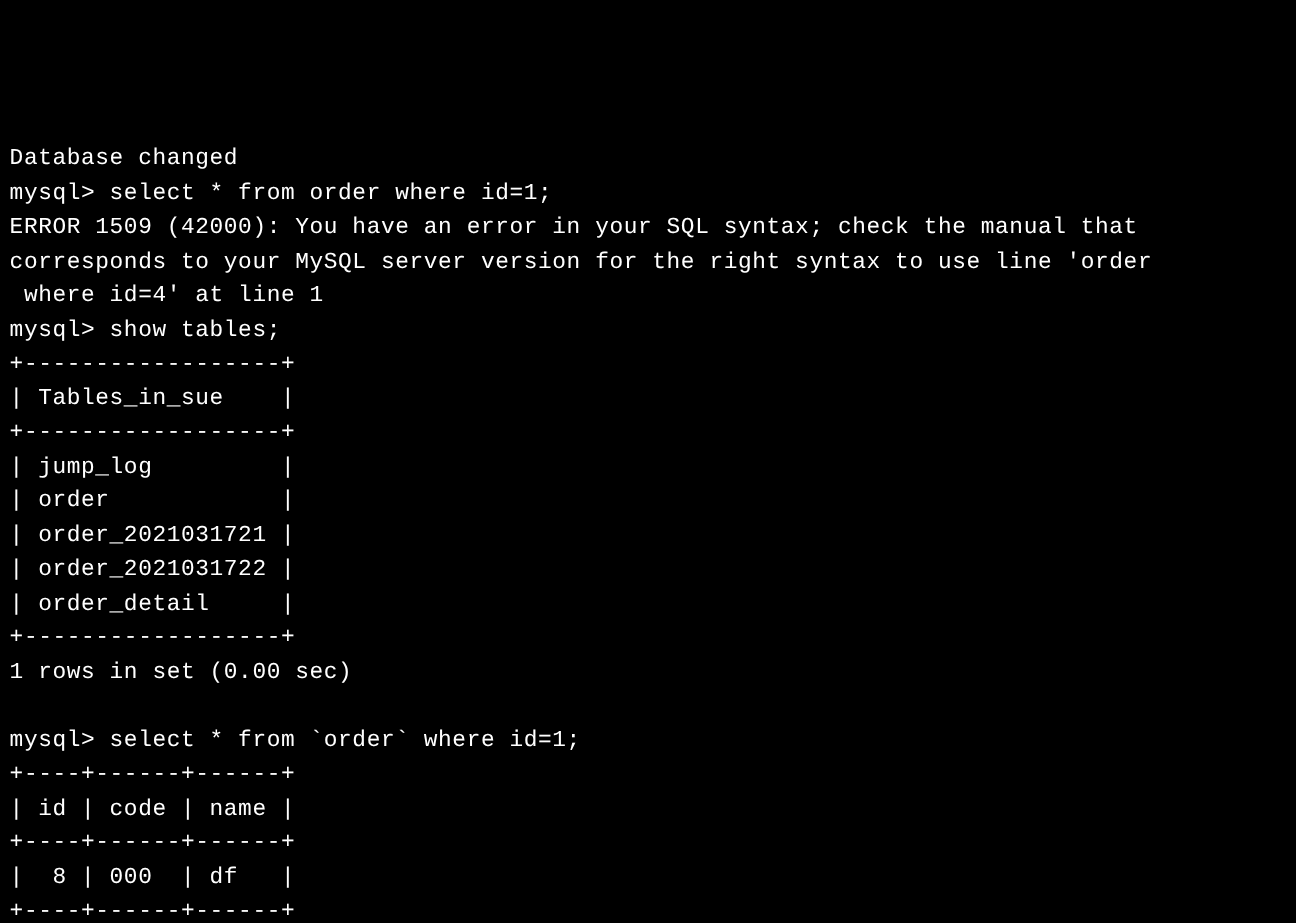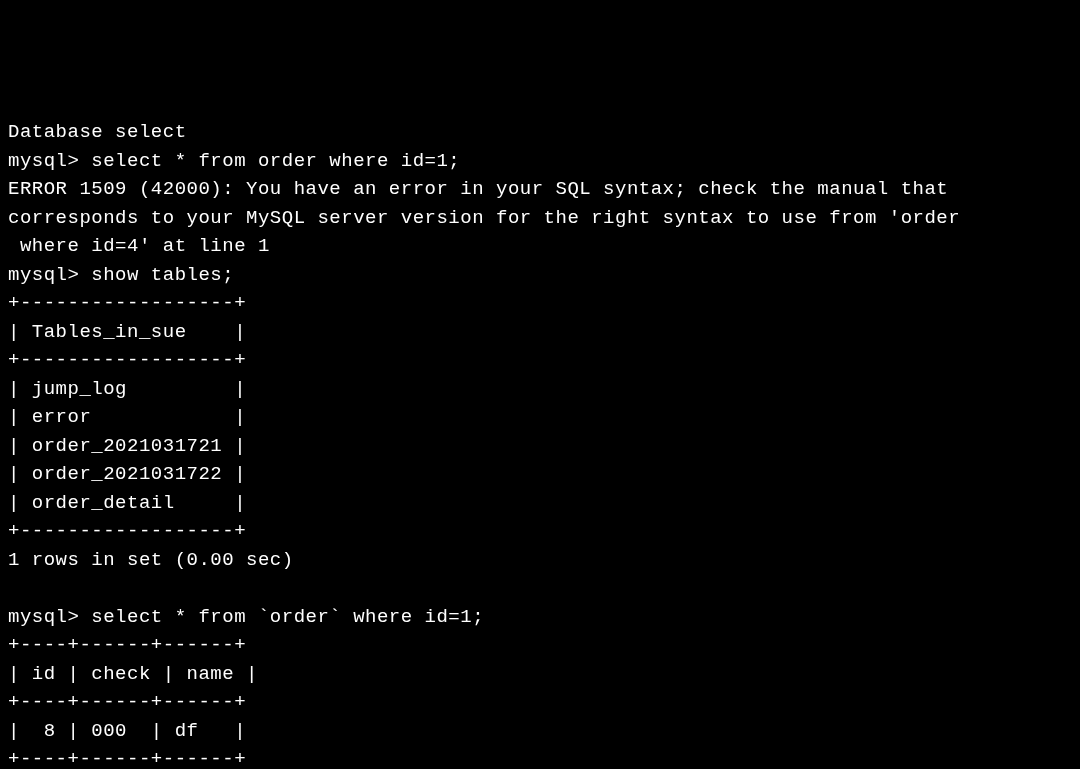--- a/index.html
+++ b/index.html
@@ -22,39 +22,39 @@
     }
     .terminal {
       white-space: pre;
     }
   </style>
 </head>
 <body>
 
 
 
-<div class="terminal"><span>Database select</span>
+<div class="terminal"><span>Database changed</span>
 <span>mysql&gt; select * from order where id=1;</span>
 <span>ERROR 1509 (42000): You have an error in your SQL syntax; check the manual that</span>
-<span>corresponds to your MySQL server version for the right syntax to use from 'order</span>
+<span>corresponds to your MySQL server version for the right syntax to use line 'order</span>
 <span> where id=4' at line 1</span>
 <span>mysql&gt; show tables;</span>
 <span>+------------------+</span>
 <span>| Tables_in_sue    |</span>
 <span>+------------------+</span>
 <span>| jump_log         |</span>
-<span>| error            |</span>
+<span>| order            |</span>
 <span>| order_2021031721 |</span>
 <span>| order_2021031722 |</span>
 <span>| order_detail     |</span>
 <span>+------------------+</span>
 <span>1 rows in set (0.00 sec)</span>
 <span></span>
 <span>mysql&gt; select * from `order` where id=1;</span>
 <span>+----+------+------+</span>
-<span>| id | check | name |</span>
+<span>| id | code | name |</span>
 <span>+----+------+------+</span>
 <span>|  8 | 000  | df   |</span>
 <span>+----+------+------+</span>
 </div>
 
 
 
 
 </body></html>

